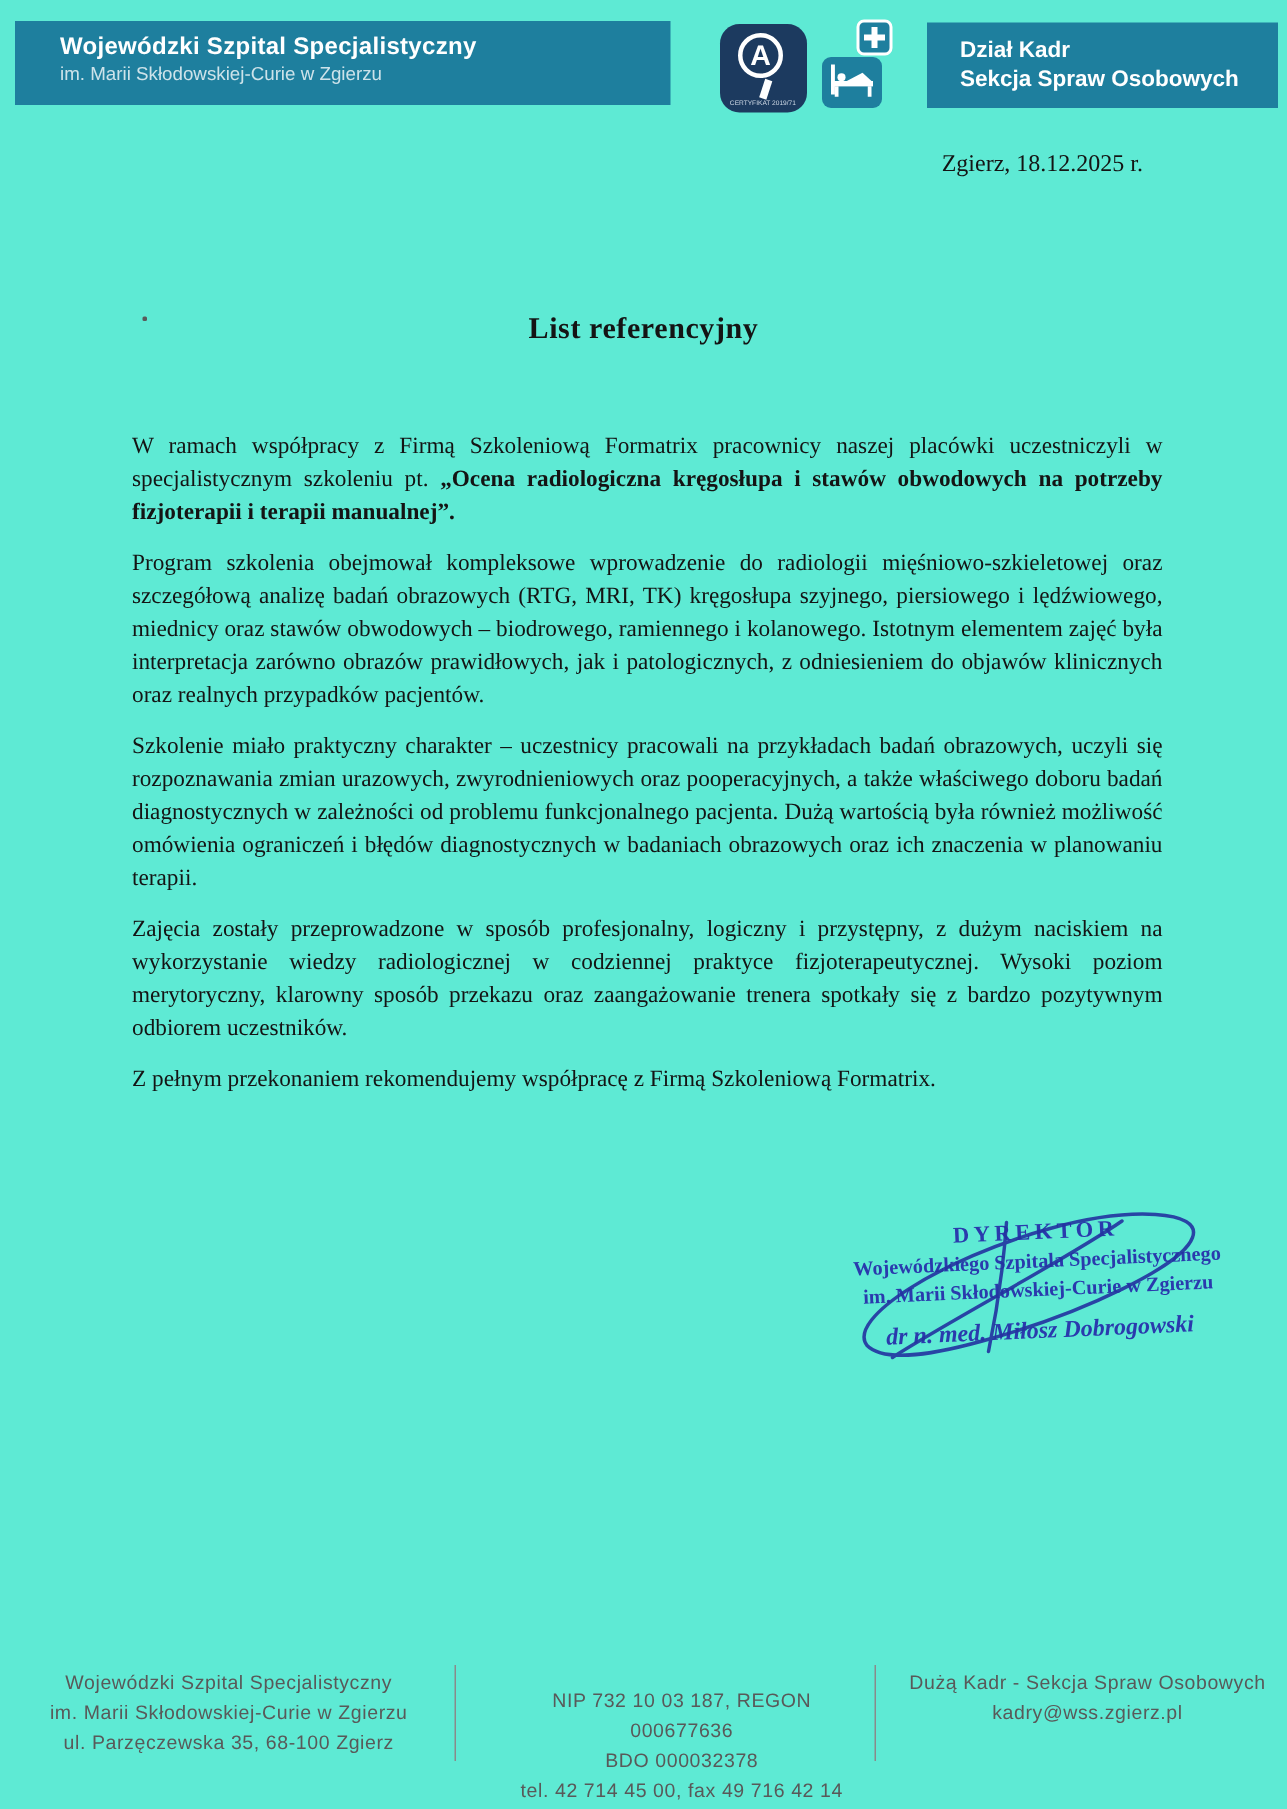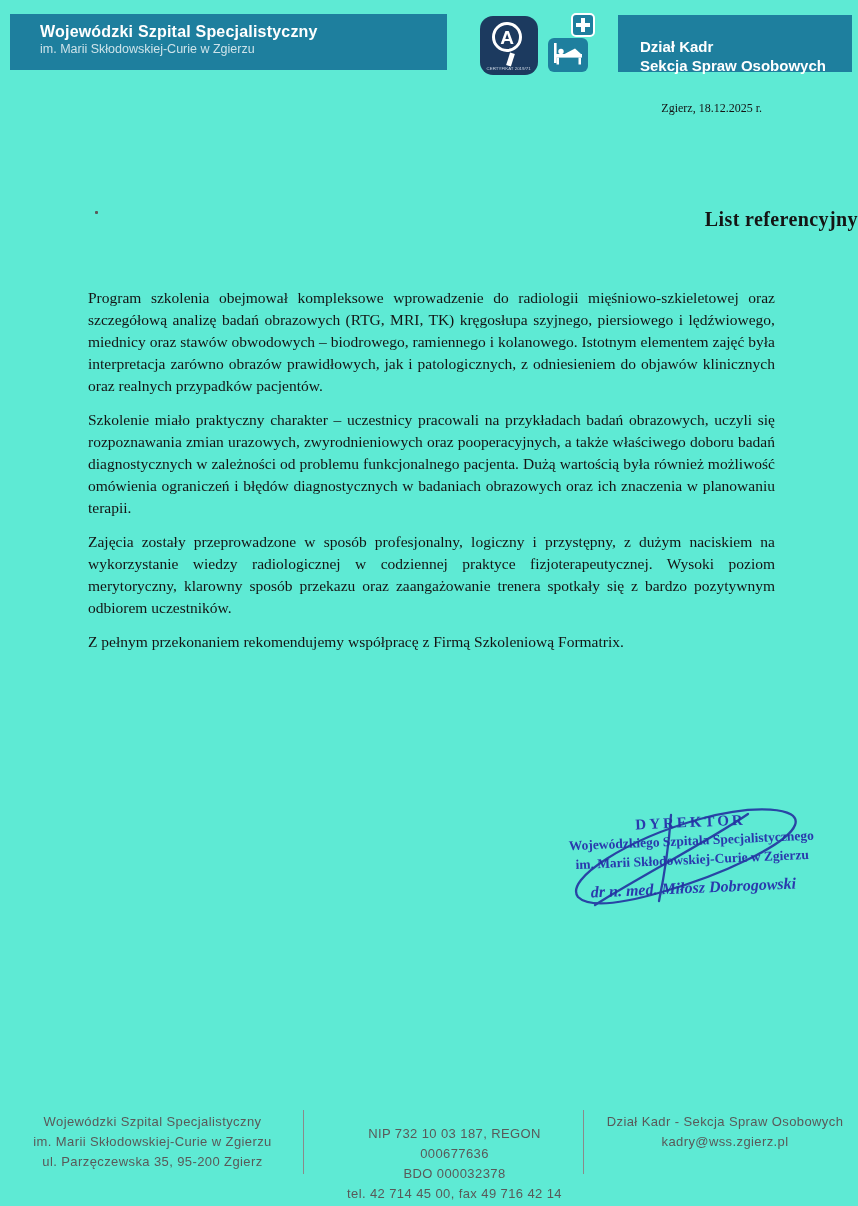--- a/index.html
+++ b/index.html
@@ -54,30 +54,30 @@
   .bed-tile{
     position:absolute;left:548px;top:38px;width:40px;height:34px;
     background:var(--teal);border-radius:6px;
   }
   .cross-tile{
     position:absolute;left:571px;top:13px;width:24px;height:24px;
     background:var(--teal);border-radius:5px;border:2px solid #ffffff;
   }
   .cross-v{position:absolute;left:8px;top:3px;width:4px;height:14px;background:#fff;}
   .cross-h{position:absolute;left:3px;top:8px;width:14px;height:4px;background:#fff;}
-  .hdr-right{left:618px;top:15px;width:234px;height:57px;padding:22px 0 0 22px;}
+  .hdr-right{left:618px;top:15px;width:234px;height:57px;padding:9px 0 0 22px;}
   .hdr-right .t1,.hdr-right .t2{
     font-family:"Liberation Sans", sans-serif;font-weight:bold;
     color:#ffffff;font-size:15px;line-height:19px;
   }
   
-  .date-line{position:absolute;top:101px;right:96px;font-size:12px;}
+  .date-line{position:absolute;top:101px;right:96px;font-size:16px;}
   .doc-title{
     position:absolute;top:208px;left:0;width:100%;
-    text-align:right;font-size:20px;font-weight:bold;letter-spacing:.4px;
+    text-align:center;font-size:20px;font-weight:bold;letter-spacing:.4px;
   }
   .body-text{
     position:absolute;top:287px;left:88px;width:687px;
     font-size:15.5px;line-height:22px;text-align:justify;
   }
   .body-text p{margin-bottom:12px;}
   .speck{position:absolute;left:95px;top:211px;width:3px;height:3px;background:#5a5a5a;border-radius:1px;}
   
   .stamp{
     position:absolute;left:548px;top:814px;width:288px;
@@ -138,20 +138,21 @@
     <div class="t2">Sekcja Spraw Osobowych</div>
   </div>
 
   <div class="date-line">Zgierz, 18.12.2025 r.</div>
 
   <div class="speck"></div>
 
   <div class="doc-title">List referencyjny</div>
 
   <div class="body-text">
+    <p><span>W ramach współpracy z Firmą Szkoleniową Formatrix pracownicy naszej placówki uczestniczyli w specjalistycznym szkoleniu pt. </span><b>„Ocena radiologiczna kręgosłupa i stawów obwodowych na potrzeby fizjoterapii i terapii manualnej”.</b></p>
     <p>Program szkolenia obejmował kompleksowe wprowadzenie do radiologii mięśniowo-szkieletowej oraz szczegółową analizę badań obrazowych (RTG, MRI, TK) kręgosłupa szyjnego, piersiowego i lędźwiowego, miednicy oraz stawów obwodowych – biodrowego, ramiennego i kolanowego. Istotnym elementem zajęć była interpretacja zarówno obrazów prawidłowych, jak i patologicznych, z odniesieniem do objawów klinicznych oraz realnych przypadków pacjentów.</p>
     <p>Szkolenie miało praktyczny charakter – uczestnicy pracowali na przykładach badań obrazowych, uczyli się rozpoznawania zmian urazowych, zwyrodnieniowych oraz pooperacyjnych, a także właściwego doboru badań diagnostycznych w zależności od problemu funkcjonalnego pacjenta. Dużą wartością była również możliwość omówienia ograniczeń i błędów diagnostycznych w badaniach obrazowych oraz ich znaczenia w planowaniu terapii.</p>
     <p>Zajęcia zostały przeprowadzone w sposób profesjonalny, logiczny i przystępny, z dużym naciskiem na wykorzystanie wiedzy radiologicznej w codziennej praktyce fizjoterapeutycznej. Wysoki poziom merytoryczny, klarowny sposób przekazu oraz zaangażowanie trenera spotkały się z bardzo pozytywnym odbiorem uczestników.</p>
     <p>Z pełnym przekonaniem rekomendujemy współpracę z Firmą Szkoleniową Formatrix.</p>
   </div>
 
   <div class="stamp">
     <div class="s1">DYREKTOR</div>
     <div class="s2">Wojewódzkiego Szpitala Specjalistycznego</div>
     <div class="s3">im. Marii Skłodowskiej-Curie w Zgierzu</div>
@@ -163,29 +164,29 @@
       <path d="M 38,102 C 24,84 88,44 160,24 C 214,9 262,12 255,30 C 248,49 182,80 122,97 C 84,108 50,114 38,102 Z"></path>
       <path d="M 55,110 C 92,86 172,44 208,19"></path>
       <path d="M 131,20 C 129,48 124,82 119,106"></path>
     </g>
   </svg>
 
   <div class="footer">
     <div class="f-col f-left">
       <div>Wojewódzki Szpital Specjalistyczny</div>
       <div>im. Marii Skłodowskiej-Curie w Zgierzu</div>
-      <div>ul. Parzęczewska 35, 95-200 Zgierz</div>
+      <div>ul. Parzęczewska 35, 68-100 Zgierz</div>
     </div>
     <div class="f-div f-div1"></div>
     <div class="f-col f-mid">
       <div>NIP 732 10 03 187, REGON 000677636</div>
       <div>BDO 000032378</div>
       <div>tel. 42 714 45 00, fax 49 716 42 14</div>
       <div>szpital@wss.bardzo.pl, szpital.zgierz.pl</div>
     </div>
     <div class="f-div f-div2"></div>
     <div class="f-col f-right">
-      <div>Dział Kadr - Sekcja Spraw Osobowych</div>
+      <div>Dużą Kadr - Sekcja Spraw Osobowych</div>
       <div>kadry@wss.zgierz.pl</div>
     </div>
   </div>
 
 </div>
 
 </body></html>

